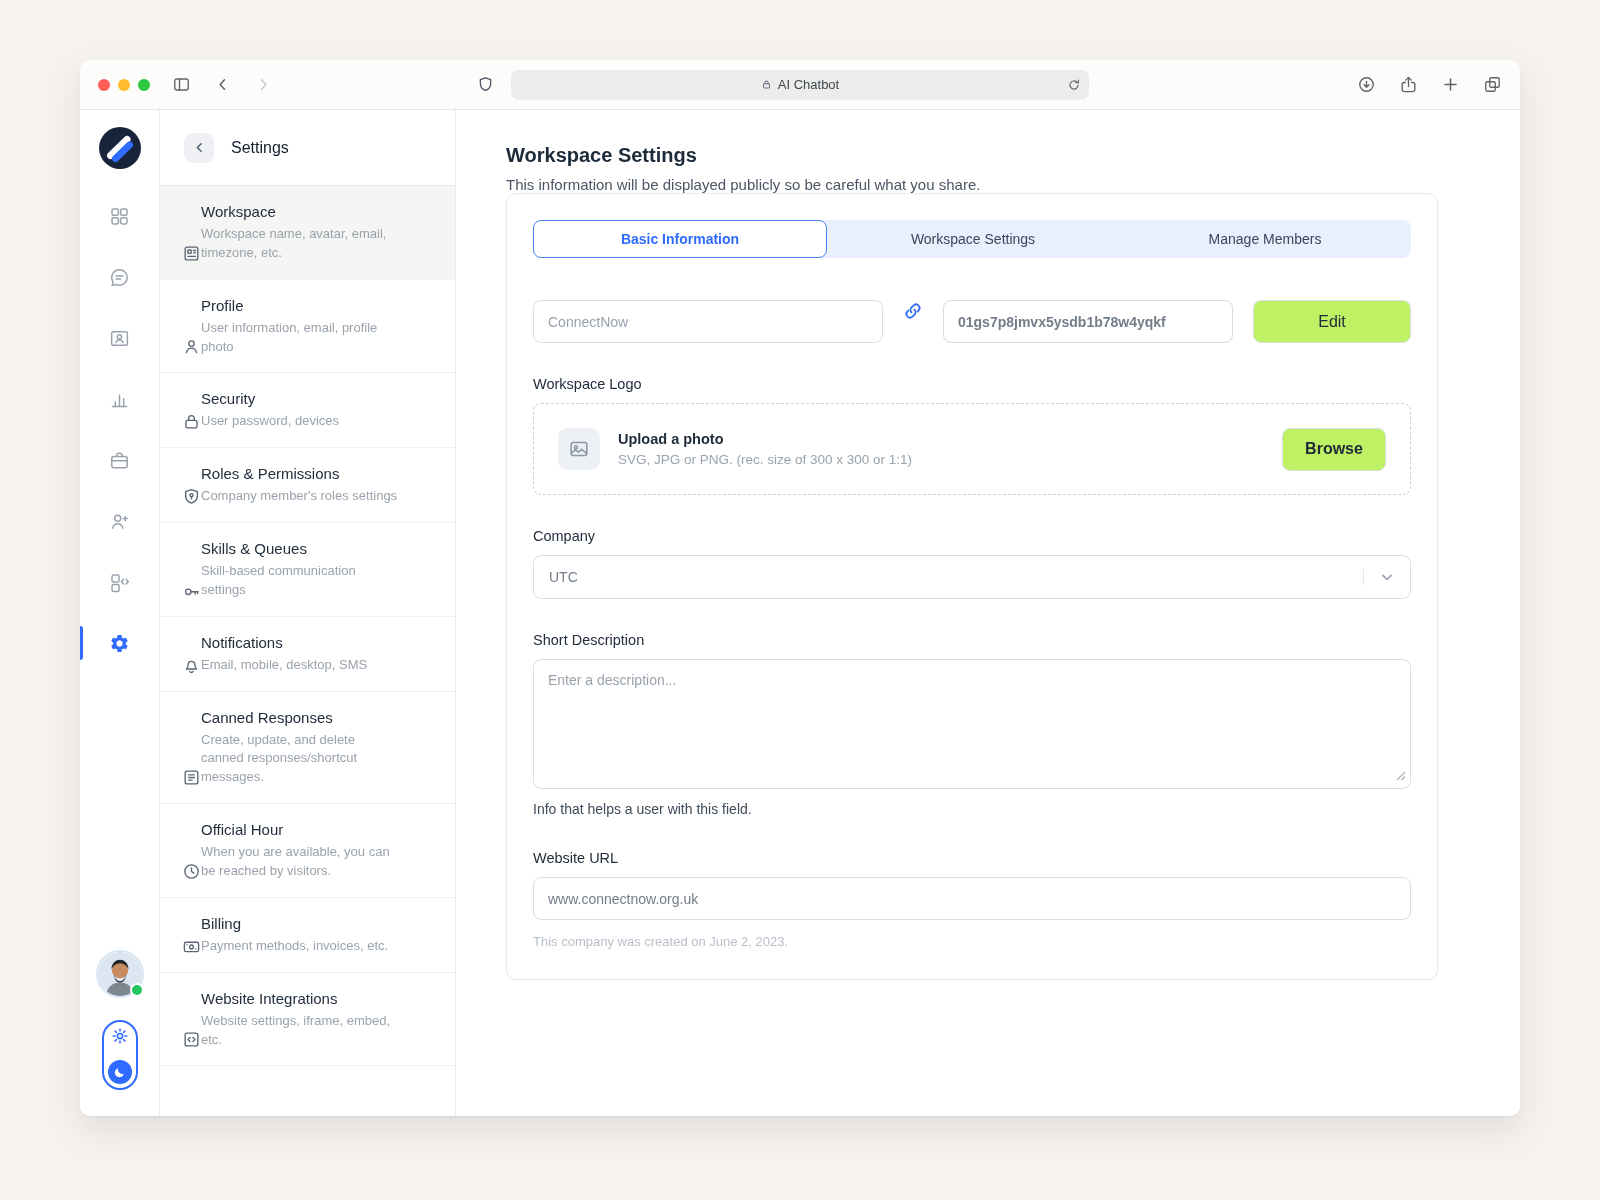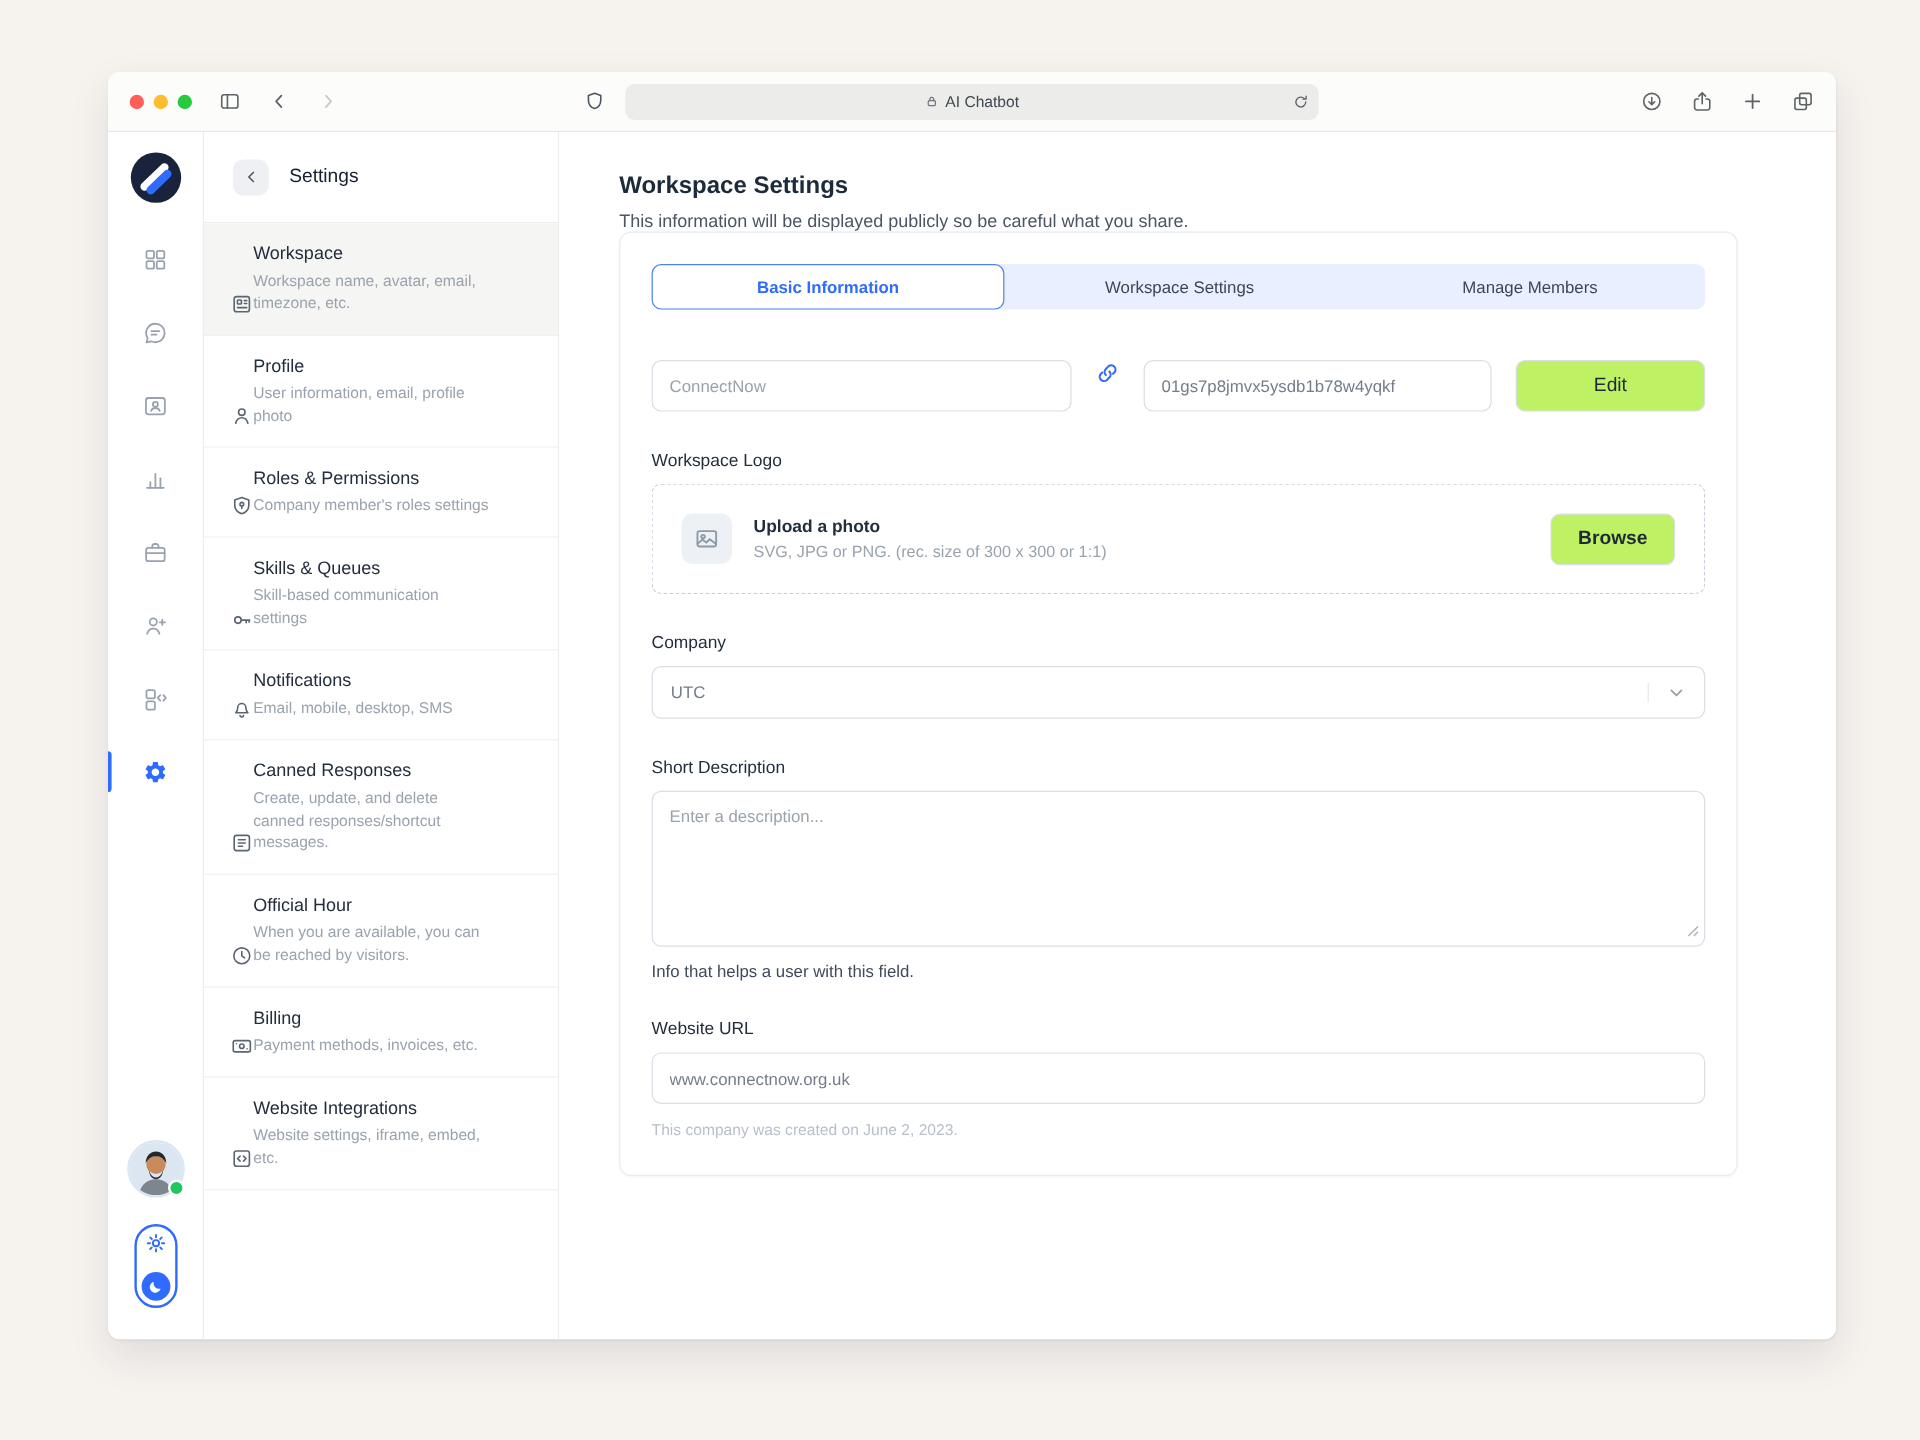--- a/index.html
+++ b/index.html
@@ -1,18 +1,18 @@
 <!DOCTYPE html>
 <html><head>
 <meta charset="utf-8">
 <style>
   *{margin:0;padding:0;box-sizing:border-box;font-family:"Liberation Sans",sans-serif;}
   html,body{width:1600px;height:1200px;background:#f6f3ef;overflow:hidden;position:relative;}
   svg{display:block}
-  .window{position:absolute;left:90px;top:60px;width:1440px;height:1056px;background:#fff;border-radius:10px;
+  .window{position:absolute;left:80px;top:60px;width:1440px;height:1056px;background:#fff;border-radius:10px;
     box-shadow:0 1px 2px rgba(0,0,0,.05),0 14px 34px rgba(15,23,42,.10);overflow:hidden;display:flex;flex-direction:column;}
   
   .toolbar{flex:0 0 50px;display:flex;align-items:center;padding:0 18px;background:#fcfcfb;border-bottom:1px solid #e9e7e4;position:relative;}
   .traffic{display:flex;gap:8px;}
   .light{width:12px;height:12px;border-radius:50%;cursor:pointer;}
   .light.red{background:#ff5f57}.light.yellow{background:#febc2e}.light.green{background:#28c840}
   .tb-icon{color:#5f6368;margin-left:22px;display:flex;cursor:pointer;}
   .tb-icon svg{width:19px;height:19px}
   .tb-icon.disabled{color:#c7c9cc;cursor:default}
   .shield{position:absolute;left:calc(50% - 324px);margin:0;color:#4b5563}
@@ -63,21 +63,21 @@
   .tabbar{background:#e9efff;border-radius:8px;display:flex;height:38px;}
   .tab{flex:1;display:flex;align-items:center;justify-content:center;font-size:14px;color:#3b4656;cursor:pointer;border-radius:8px;}
   .tab.active{background:#fff;border:1px solid #4d82f3;color:#2f6bff;font-weight:600;}
   .form-group{margin-top:33px;}
   .form-group.first{margin-top:42px;}
   .field-label{font-size:14.5px;color:#232e3d;margin-bottom:11px;font-weight:500;}
   .input{height:43px;border:1px solid #d9dee5;border-radius:8px;padding:0 14px;font-size:14px;color:#737d8a;background:#fff;outline:none;width:100%;}
   .input::placeholder{color:#9aa3ad}
   .name-row{display:flex;align-items:flex-start;gap:19px;}
   .name-input{width:350px;flex:0 0 350px;color:#98a1ac;}
-  .token-input{width:290px;flex:0 0 290px;}
+  .token-input{width:290px;flex:0 0 290px;font-weight:bold;}
   .link-ic{color:#2f6bff;display:flex}
   .link-ic svg{width:22px;height:22px}
   .btn{height:43px;background:#bef264;border:1px solid #d9dee5;border-radius:8px;font-size:16px;color:#1f2937;cursor:pointer;}
   .edit-btn{margin-left:auto;width:158px;flex:0 0 158px;}
   .upload-box{border:1.6px dashed #c8d1db;border-radius:8px;height:92px;display:flex;align-items:center;gap:18px;padding:0 24px;cursor:pointer;}
   .tile{width:42px;height:42px;border-radius:9px;background:#edf1f6;color:#8e99a6;display:flex;align-items:center;justify-content:center;}
   .tile svg{width:22px;height:22px}
   .up-title{font-size:14.5px;font-weight:600;color:#232e3d;}
   .up-hint{font-size:13.5px;color:#9aa3ad;margin-top:5px;}
   .browse-btn{margin-left:auto;width:104px;font-weight:bold;}
@@ -310,20 +310,32 @@
               </svg>
             </span>
             <div>
               <div class="nav-title">Profile</div>
               <div class="nav-desc">User information, email, profile photo</div>
             </div>
           </div>
           <div class="nav-item">
             <span class="nav-icon">
               <svg viewBox="0 0 24 24" fill="none" stroke="currentColor" stroke-width="1.7" stroke-linecap="round" stroke-linejoin="round">
+                <rect x="5" y="10.6" width="14" height="9.4" rx="2"></rect>
+                <path d="M8.5 10.6V8a3.5 3.5 0 0 1 7 0v2.6"></path>
+              </svg>
+            </span>
+            <div>
+              <div class="nav-title">Security</div>
+              <div class="nav-desc">User password, devices</div>
+            </div>
+          </div>
+          <div class="nav-item">
+            <span class="nav-icon">
+              <svg viewBox="0 0 24 24" fill="none" stroke="currentColor" stroke-width="1.7" stroke-linecap="round" stroke-linejoin="round">
                 <path d="M12 3.2l7.4 2.7v5.2c0 4.5-3.1 7.9-7.4 9.2-4.3-1.3-7.4-4.7-7.4-9.2V5.9L12 3.2z"></path>
                 <circle cx="12" cy="10.3" r="1.9"></circle>
                 <path d="M12 12.2v2.6"></path>
               </svg>
             </span>
             <div>
               <div class="nav-title">Roles &amp; Permissions</div>
               <div class="nav-desc">Company member's roles settings</div>
             </div>
           </div>

